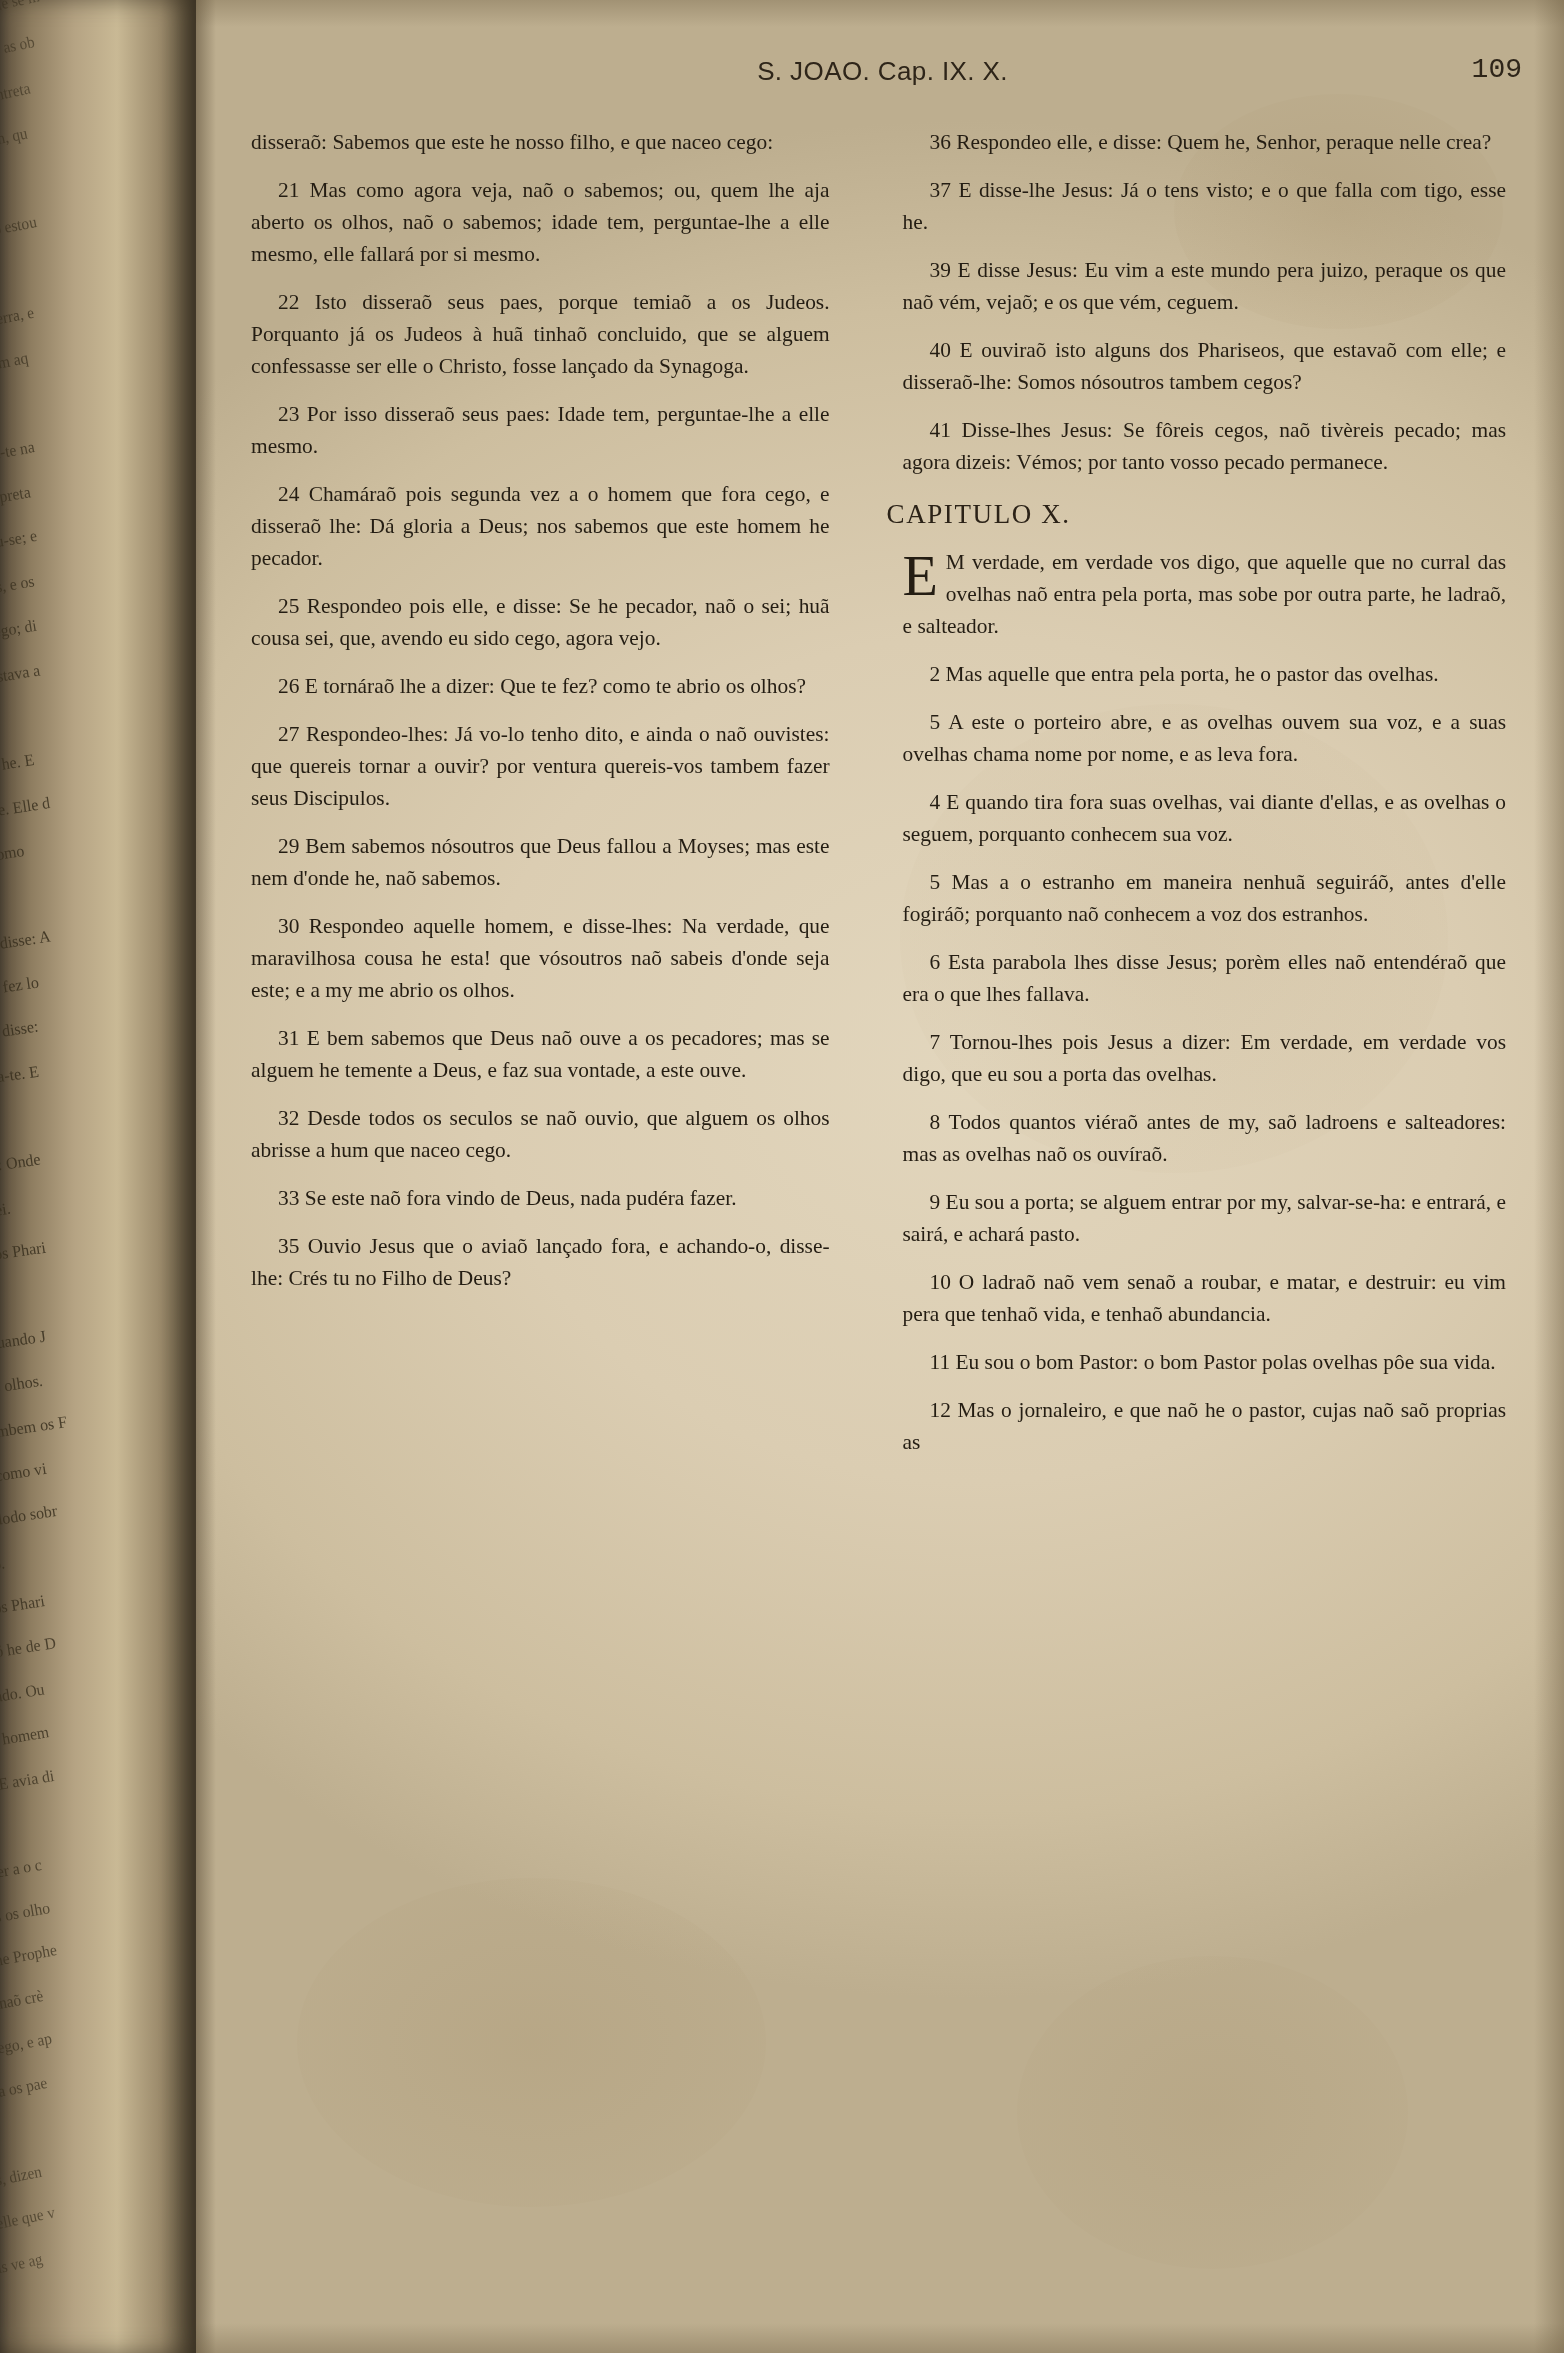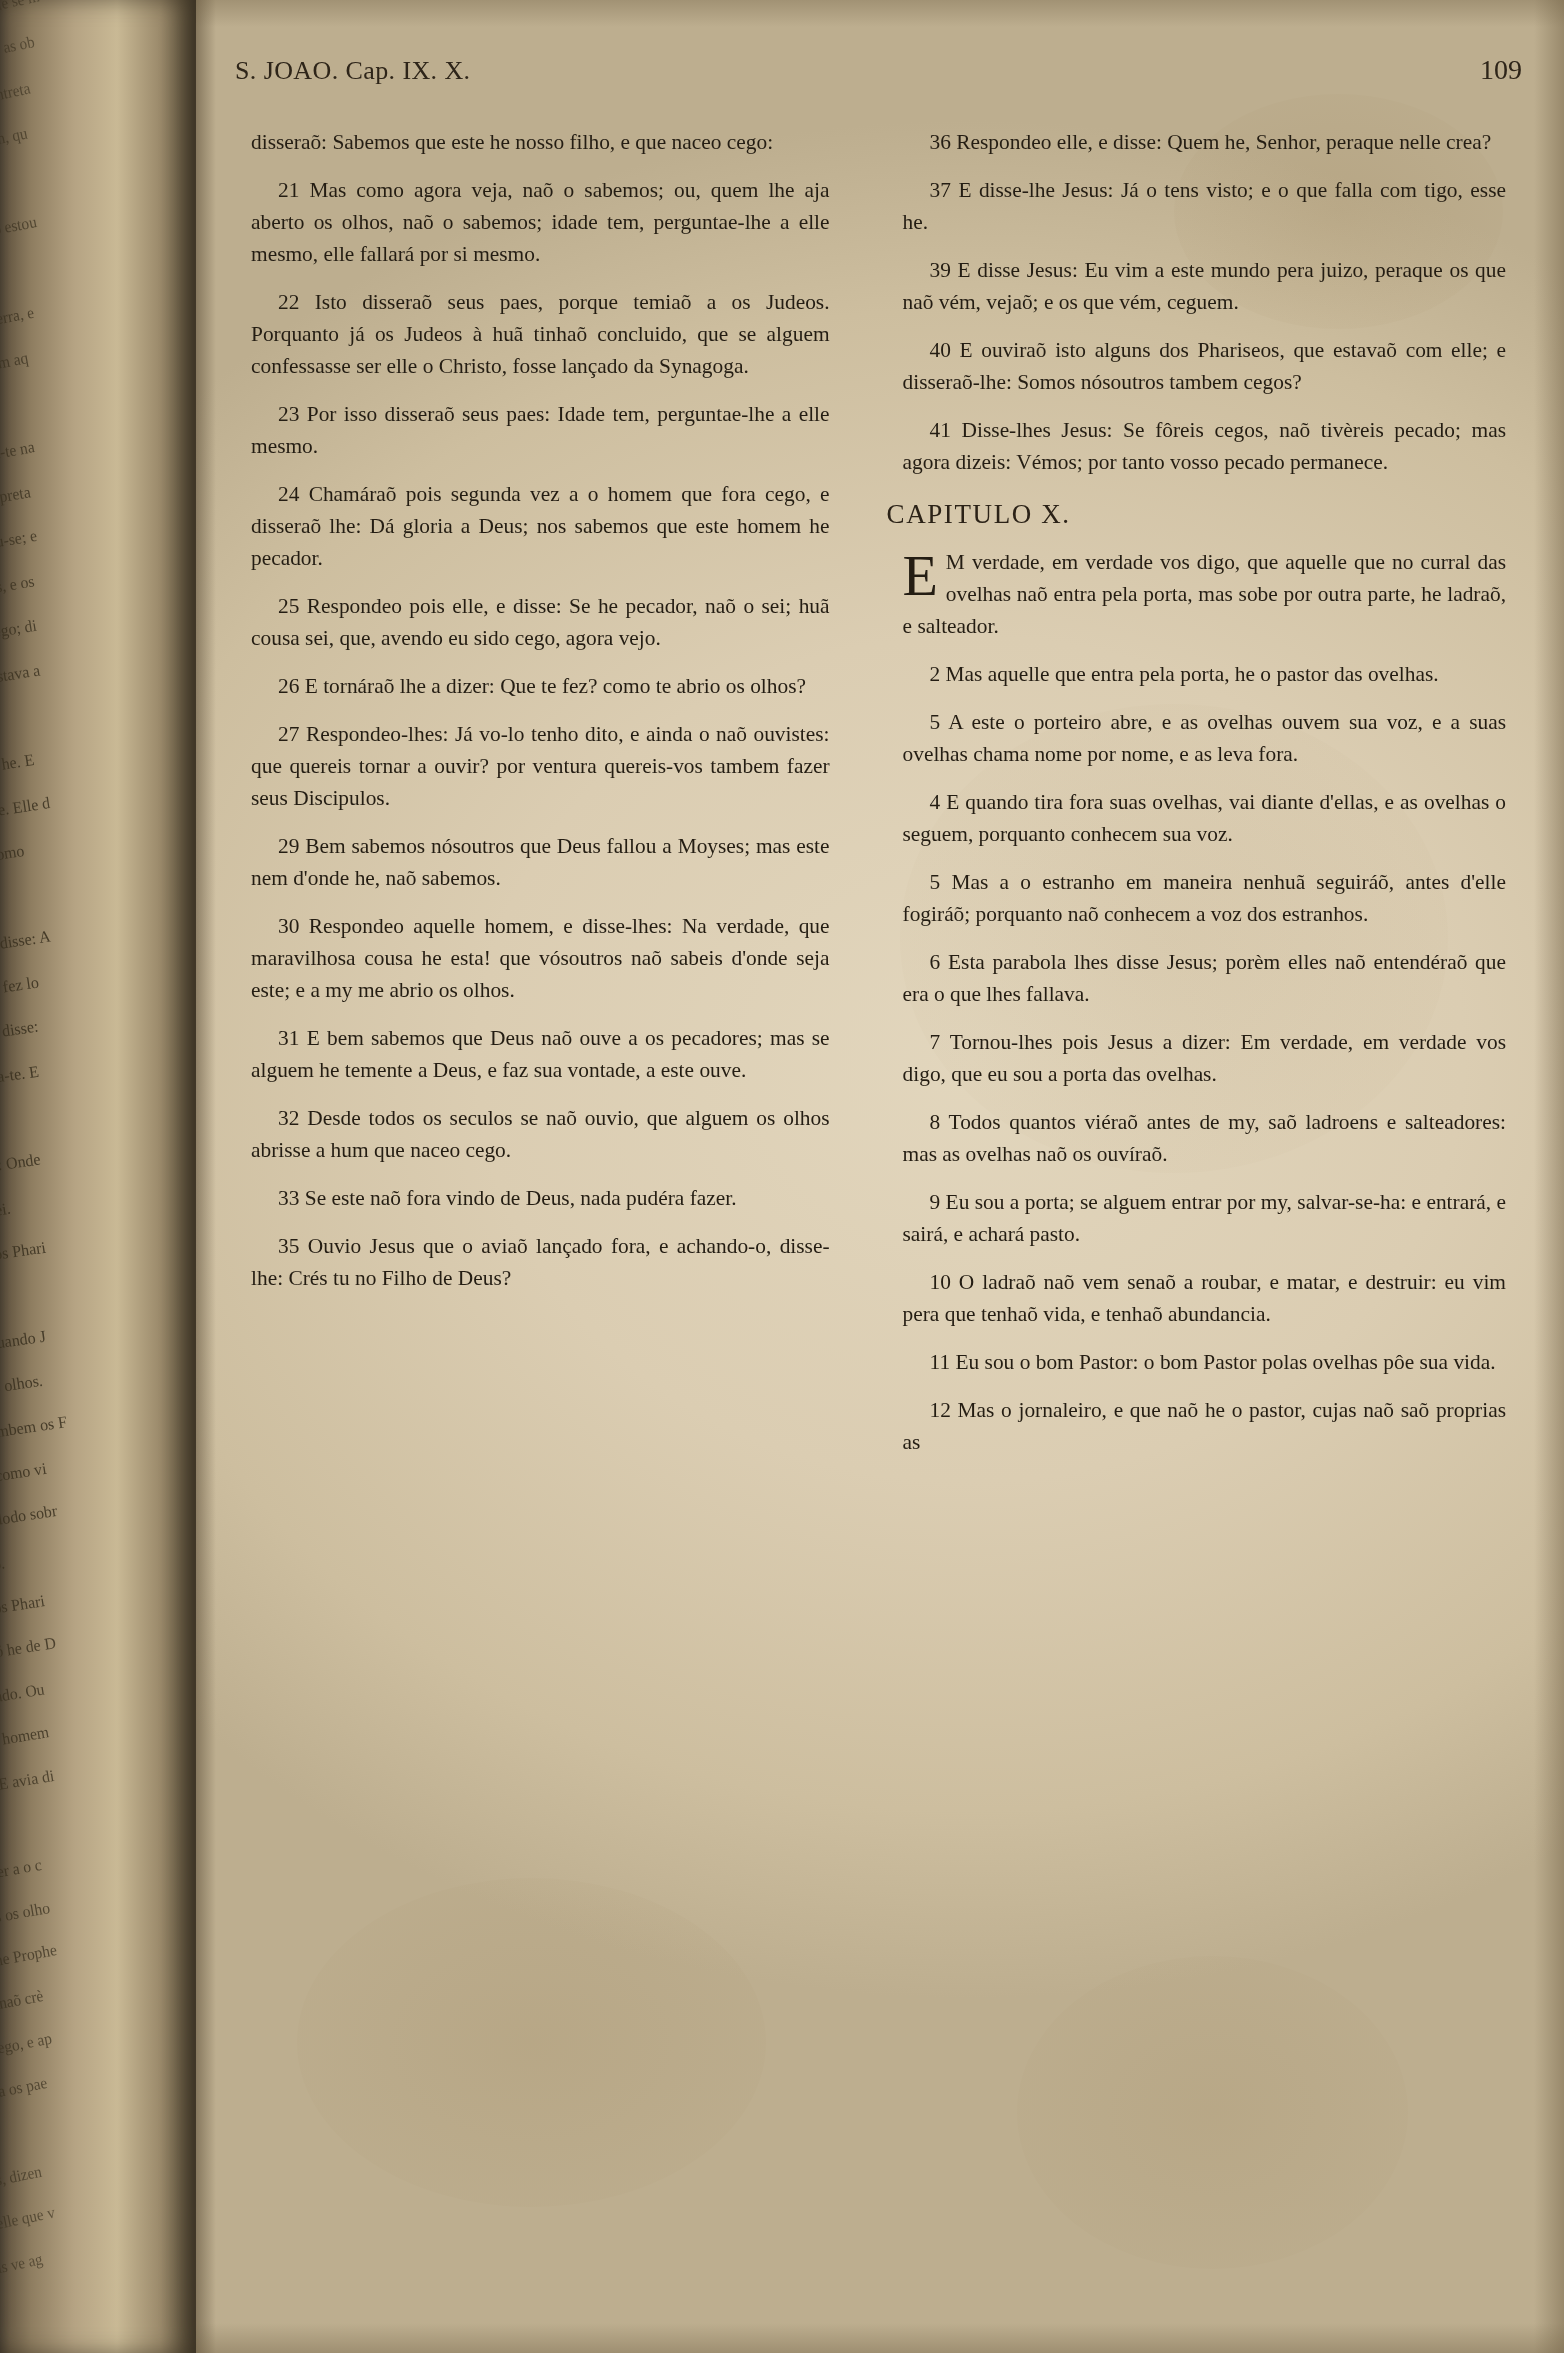--- a/index.html
+++ b/index.html
@@ -84,33 +84,34 @@
   
   #header {
     position: absolute;
     left: 235px;
     right: 43px;
     top: 56px;
     height: 36px;
   }
   #running-head {
     position: absolute;
-    left: 0; right: 0;
+    left: 8px; right: 0;
+    text-align: center;
     font-size: 26px;
     letter-spacing: 0.4px;
     color: #2e2519;
-    font-family: Liberation Serif, serif;
+    font-family: Liberation Sans, sans-serif;
   }
   #page-number {
     position: absolute;
     right: 0;
     top: -1.6px;
     font-size: 28px;
     color: #2e2519;
-    font-family: Liberation Serif, serif;
+    font-family: Liberation Mono, monospace;
     text-align: right;
   }
 
   
   #body {
     position: absolute;
     left: 235px;
     right: 43px;
     top: 110px;
     bottom: 43px;

